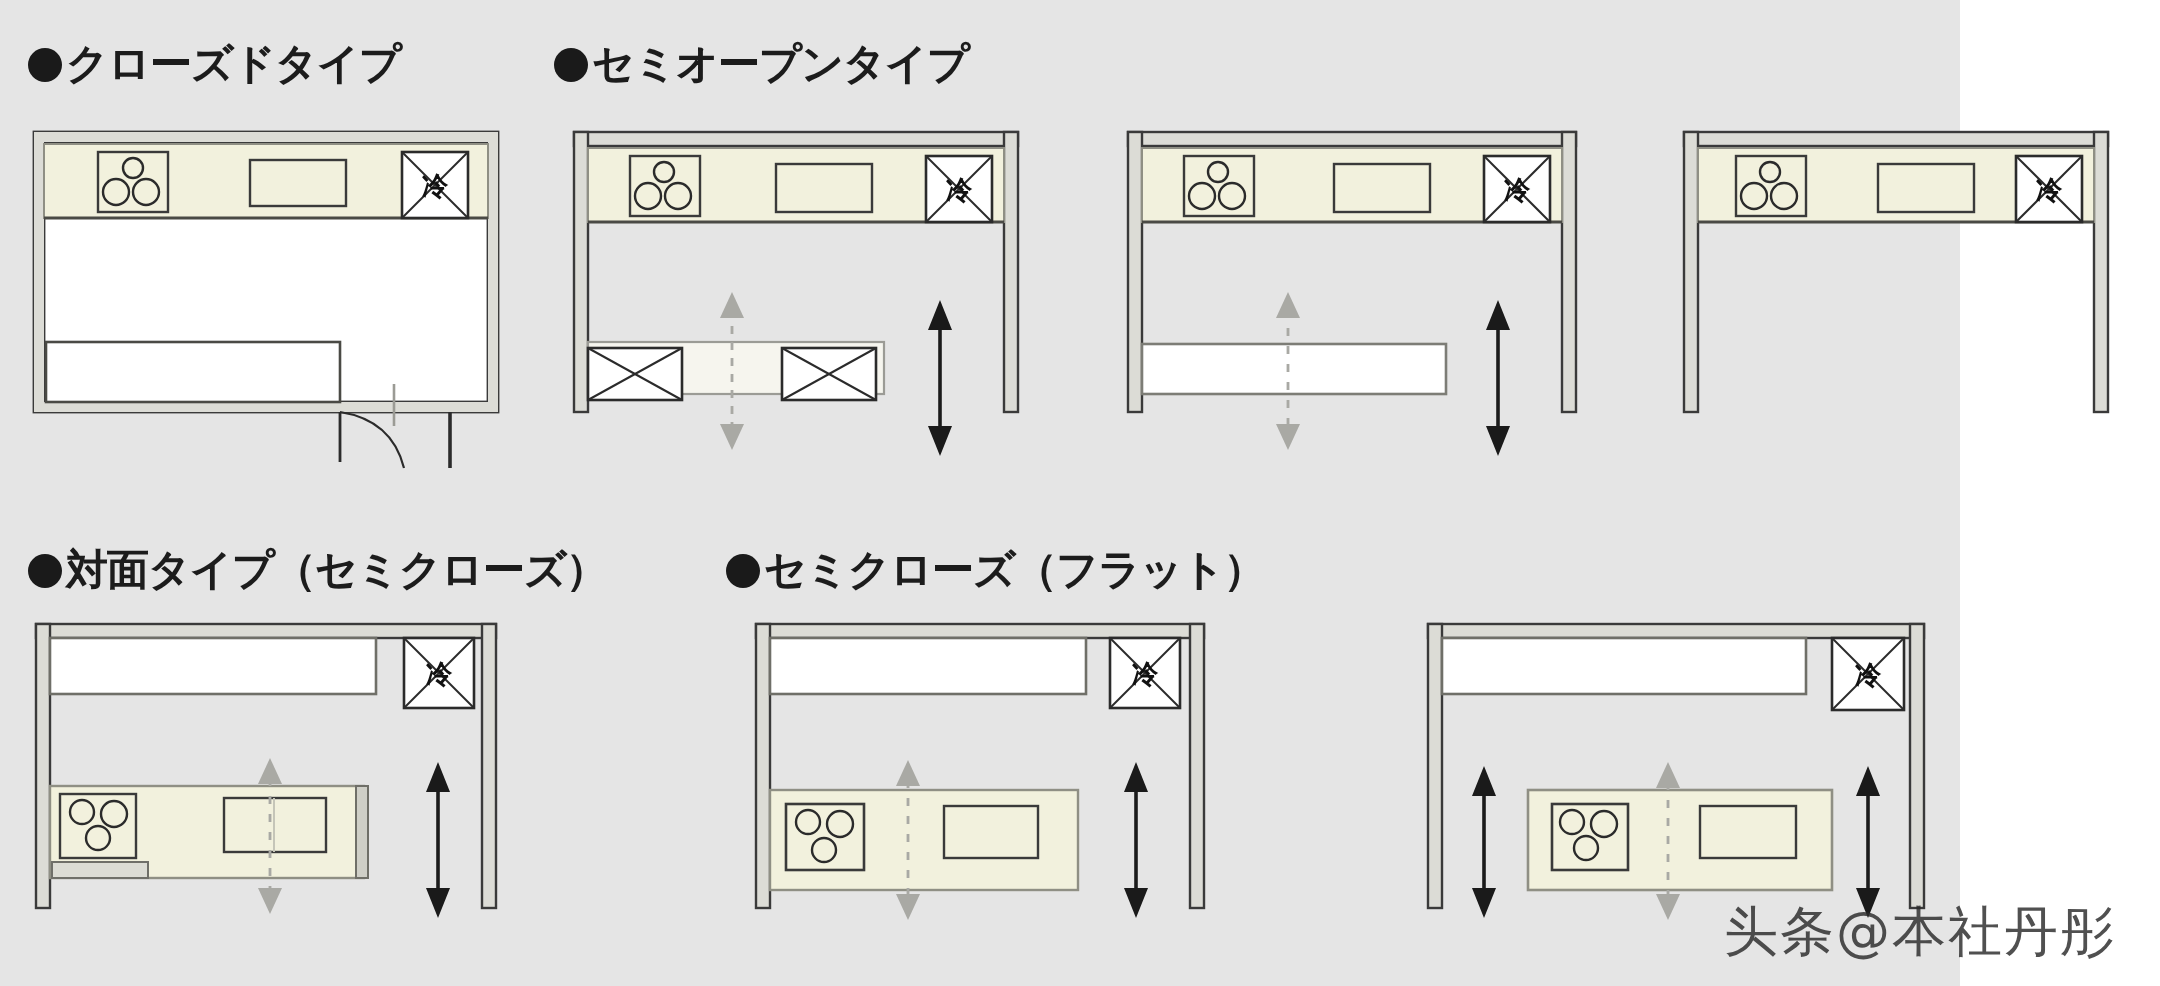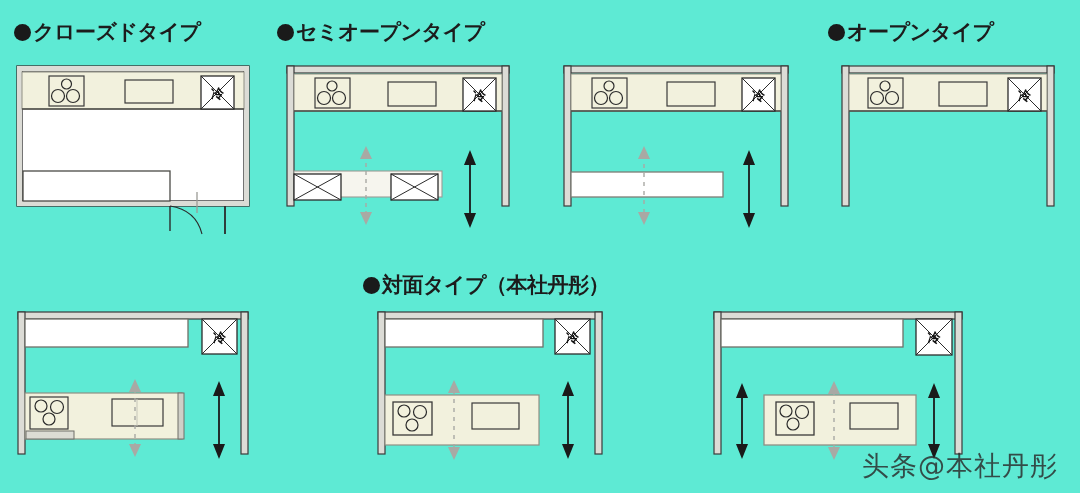--- a/index.html
+++ b/index.html
@@ -11,23 +11,23 @@
   body {
     width: 1080px;
     height: 493px;
     position: relative;
     overflow: hidden;
     font-family: "DejaVu Sans", "Liberation Sans", sans-serif;
   }
   #sheet {
     position: absolute;
     left: 0; top: 0;
-    width: 1080px;
+    width: 980px;
     height: 493px;
-    background: #5eead4;
+    background: #e5e5e5;
   }
   .caption {
     position: absolute;
     font-family: "DejaVu Sans", "Liberation Sans", sans-serif;
     font-size: 21px;
     font-weight: 700;
     color: #1c1c1c;
     white-space: nowrap;
     letter-spacing: -0.5px;
     line-height: 1;
@@ -59,26 +59,26 @@
 <body>
 
 <div id="sheet">
 
   <div class="caption" style="left:14px; top:22px;">
     <span class="bullet"></span><span>クローズドタイプ</span>
   </div>
   <div class="caption" style="left:277px; top:22px;">
     <span class="bullet"></span><span>セミオープンタイプ</span>
   </div>
-  <div class="caption" style="left:828px; top:22px;">
-    <span class="bullet"></span><span>オープンタイプ</span>
+
+  <div class="caption" style="left:14px; top:275px;">
+    <span class="bullet"></span><span>対面タイプ（セミクローズ）</span>
   </div>
-
   <div class="caption" style="left:363px; top:275px;">
-    <span class="bullet"></span><span>対面タイプ（本社丹彤）</span>
+    <span class="bullet"></span><span>セミクローズ（フラット）</span>
   </div>
 
   <svg class="diagram" style="left:12px; top:58px;" width="248" height="180" viewBox="0 0 248 180">
 
     <g>
       <rect x="5" y="8" width="232" height="140" fill="#ffffff" stroke="#3a3a3a" stroke-width="1.4"></rect>
       <rect x="10" y="13" width="222" height="130" fill="#ffffff" stroke="#3a3a3a" stroke-width="1.4"></rect>
       <rect x="5" y="8" width="232" height="5" fill="#dcdcd6"></rect>
       <rect x="5" y="8" width="5" height="140" fill="#dcdcd6"></rect>
       <rect x="232" y="8" width="5" height="140" fill="#dcdcd6"></rect>

